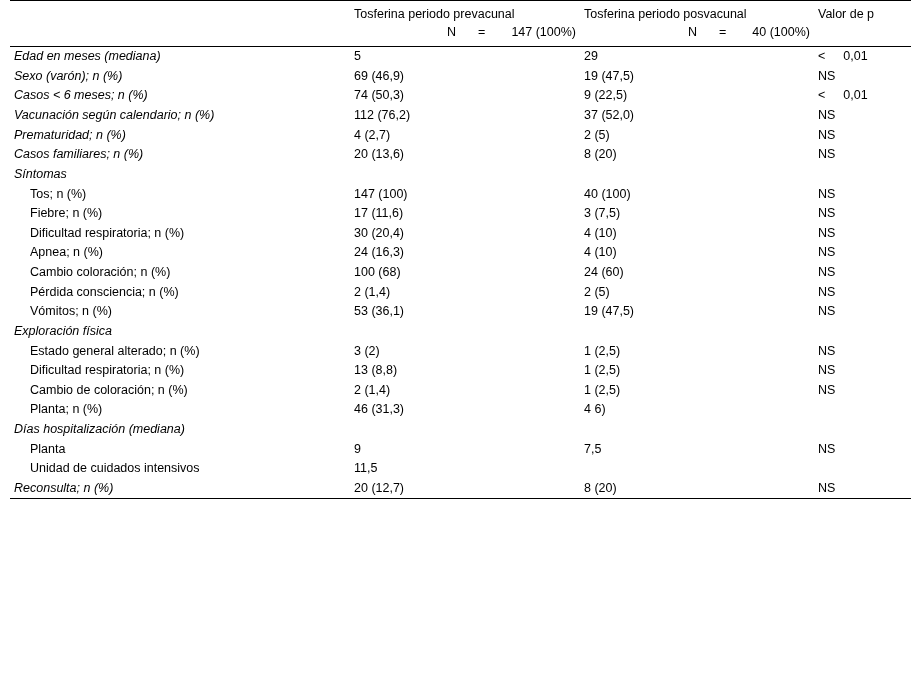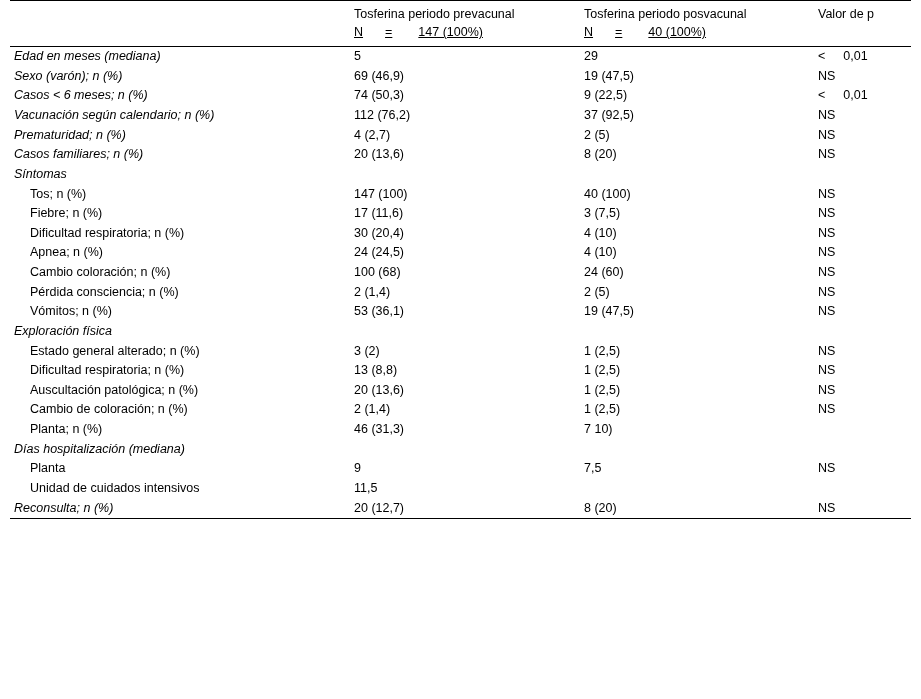--- a/index.html
+++ b/index.html
@@ -32,26 +32,25 @@
   table.data-table col.c3 { width: 97px; }
 
   thead tr.head-row th {
     text-align: left;
     font-weight: normal;
     vertical-align: top;
     padding: 6px 4px 2px 4px;
     font-size: 12.5px;
   }
   thead tr.sub-row th {
-    text-align: left;
+    text-align: right;
     font-weight: normal;
     vertical-align: top;
     padding: 2px 4px 7px 4px;
     font-size: 12.5px;
-    text-decoration: underline;
   }
   .rule-top td, .rule-top th {
     border-top: 1.2px solid #000;
   }
   .rule-mid td, .rule-mid th {
     border-bottom: 1.2px solid #000;
   }
   tbody td {
     padding: 2.2px 4px;
     vertical-align: top;
@@ -113,21 +112,21 @@
         </tr>
         <tr>
           <td class="label italic">Casos &lt;    6 meses; n (%)</td>
           <td>74 (50,3)</td>
           <td>9 (22,5)</td>
           <td><span>&lt;</span><span class="ltsp"></span><span>0,01</span></td>
         </tr>
         <tr>
           <td class="label italic">Vacunación según calendario; n (%)</td>
           <td>112 (76,2)</td>
-          <td>37 (92,5)</td>
+          <td>37 (52,0)</td>
           <td><span>NS</span></td>
         </tr>
         <tr>
           <td class="label italic">Prematuridad; n (%)</td>
           <td>4 (2,7)</td>
           <td>2 (5)</td>
           <td><span>NS</span></td>
         </tr>
         <tr>
           <td class="label italic">Casos familiares; n (%)</td>
@@ -154,21 +153,21 @@
           <td><span>NS</span></td>
         </tr>
         <tr>
           <td class="label indent1">Dificultad respiratoria; n (%)</td>
           <td>30 (20,4)</td>
           <td>4 (10)</td>
           <td><span>NS</span></td>
         </tr>
         <tr>
           <td class="label indent1">Apnea; n (%)</td>
-          <td>24 (24,5)</td>
+          <td>24 (16,3)</td>
           <td>4 (10)</td>
           <td><span>NS</span></td>
         </tr>
         <tr>
           <td class="label indent1">Cambio coloración; n (%)</td>
           <td>100 (68)</td>
           <td>24 (60)</td>
           <td><span>NS</span></td>
         </tr>
         <tr>
@@ -195,35 +194,29 @@
           <td>1 (2,5)</td>
           <td><span>NS</span></td>
         </tr>
         <tr>
           <td class="label indent1">Dificultad respiratoria; n (%)</td>
           <td>13 (8,8)</td>
           <td>1 (2,5)</td>
           <td><span>NS</span></td>
         </tr>
         <tr>
-          <td class="label indent1">Auscultación patológica; n (%)</td>
-          <td>20 (13,6)</td>
-          <td>1 (2,5)</td>
-          <td><span>NS</span></td>
-        </tr>
-        <tr>
           <td class="label indent1">Cambio de coloración; n (%)</td>
           <td>2 (1,4)</td>
           <td>1 (2,5)</td>
           <td><span>NS</span></td>
         </tr>
         <tr>
           <td class="label indent1">Planta; n (%)</td>
           <td>46 (31,3)</td>
-          <td>7 10)</td>
+          <td>4 6)</td>
           <td><span></span></td>
         </tr>
         <tr>
           <td class="label italic">Días hospitalización (mediana)</td>
           <td></td>
           <td></td>
           <td><span></span></td>
         </tr>
         <tr>
           <td class="label indent1">Planta</td>

